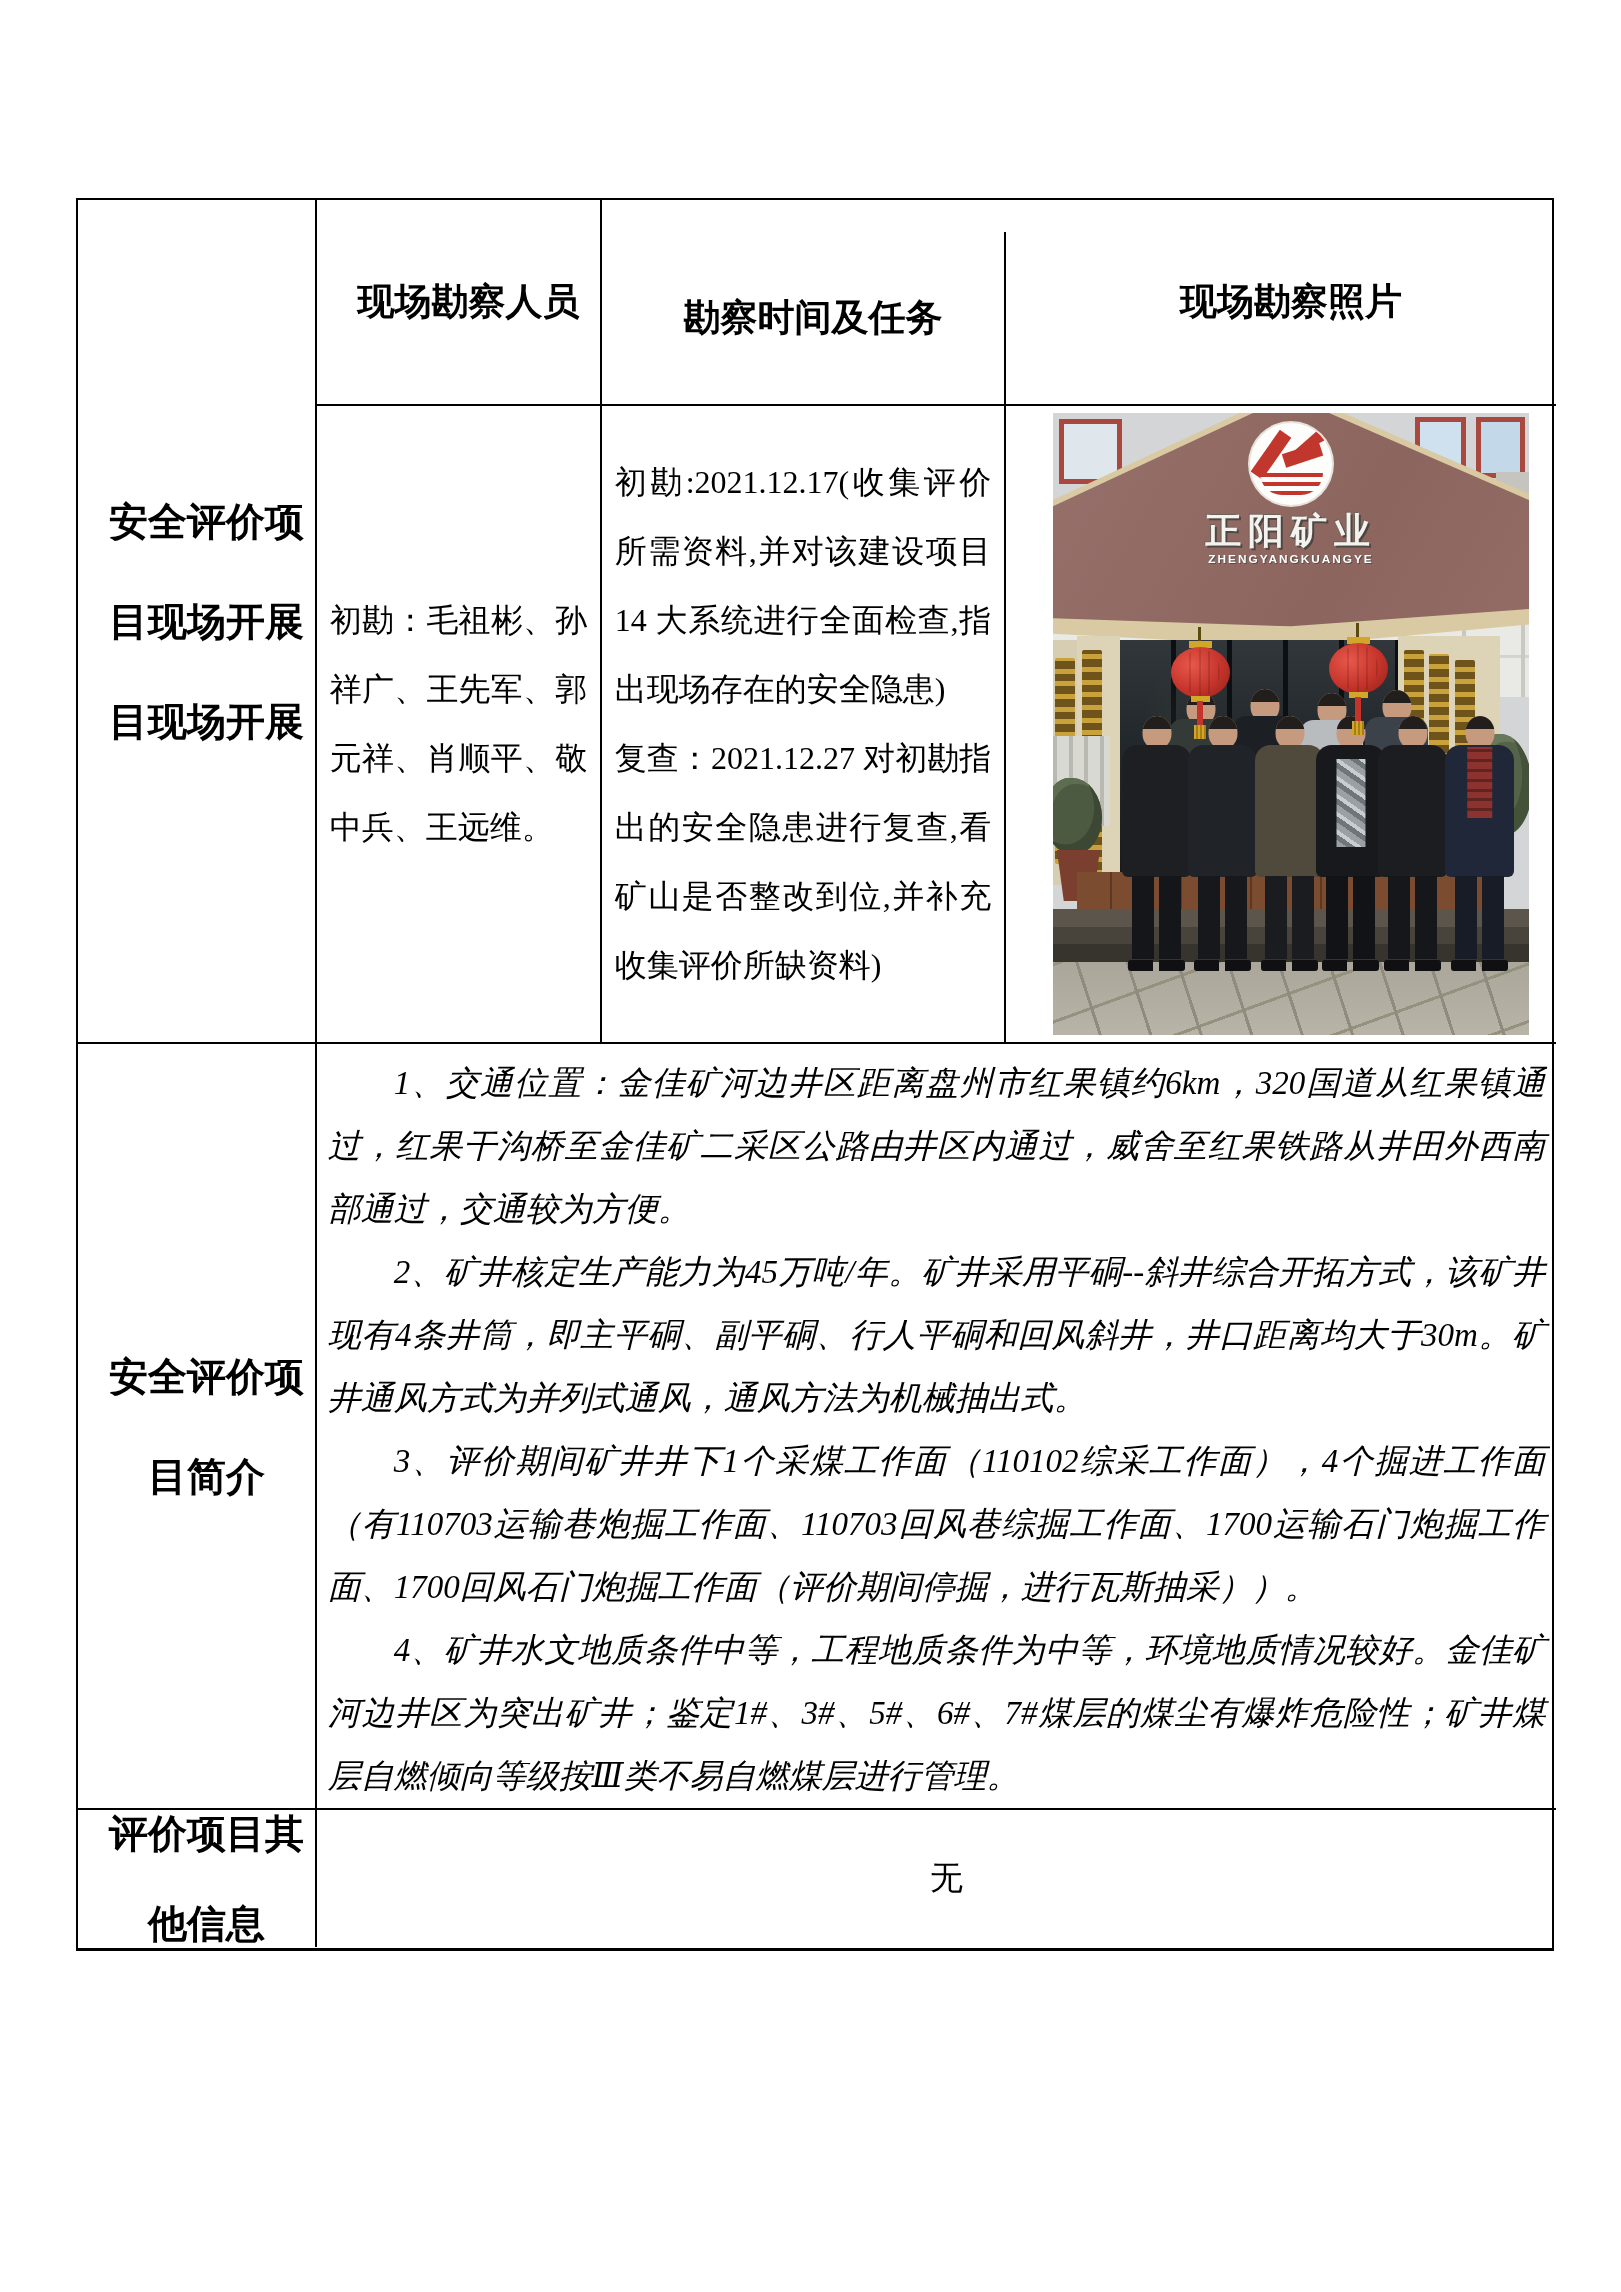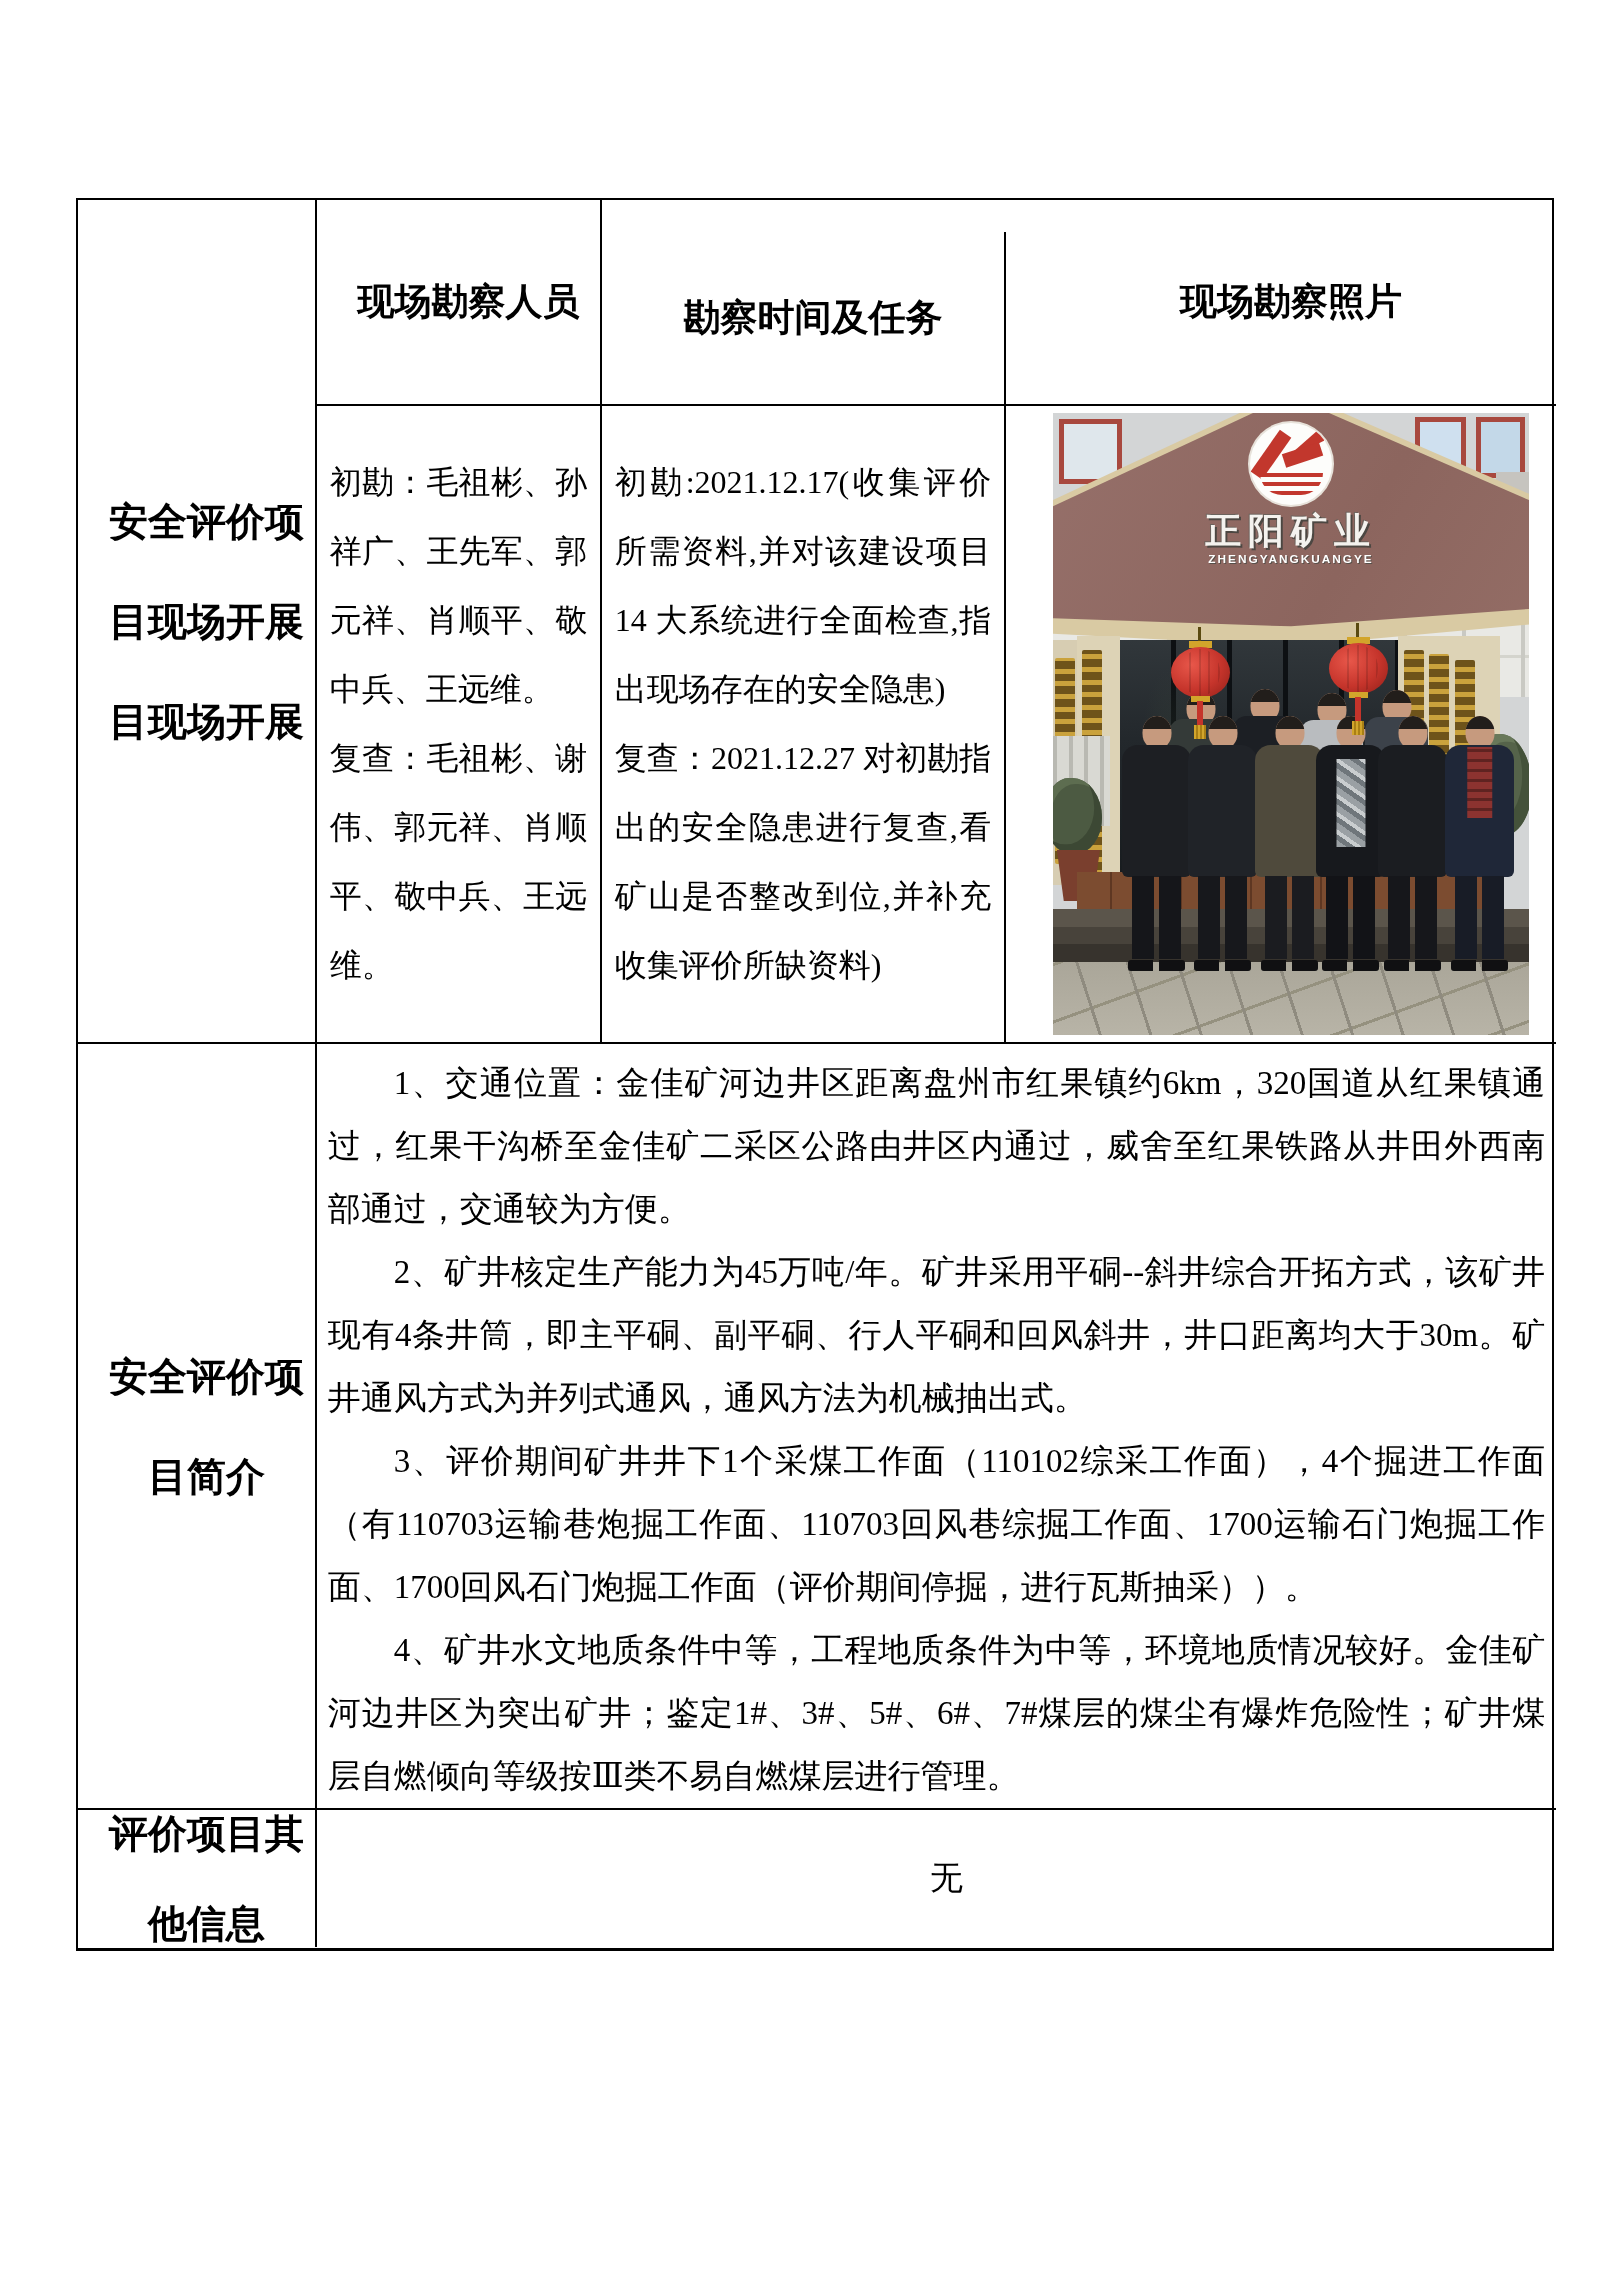--- a/index.html
+++ b/index.html
@@ -171,21 +171,20 @@
   </div>
   <div class="cell hcell b-r b-b" style="grid-column:3; grid-row:1;margin-top:32px;">
     <span>勘察时间及任务</span>
   </div>
   <div class="cell hcell b-b" style="grid-column:4; grid-row:1;">
     <span>现场勘察照片</span>
   </div>
 
   <div class="cell txtcell b-r b-b" style="grid-column:2; grid-row:2;">
     <p>初勘：毛祖彬、孙祥广、王先军、郭元祥、肖顺平、敬中兵、王远维。</p>
-    <p>复查：毛祖彬、谢伟、郭元祥、肖顺平、敬中兵、王远维。</p>
   </div>
   <div class="cell txtcell b-r b-b" style="grid-column:3; grid-row:2;">
     <p>初勘:2021.12.17(收集评价所需资料,并对该建设项目14 大系统进行全面检查,指出现场存在的安全隐患)</p>
     <p>复查：2021.12.27 对初勘指出的安全隐患进行复查,看矿山是否整改到位,并补充收集评价所缺资料)</p>
   </div>
 
   <div class="cell photocell b-b" style="grid-column:4; grid-row:2;">
     <div class="photo">
       <div class="win l"></div>
       <div class="win r1"></div>
@@ -303,21 +302,21 @@
           <i class="lg"></i>
           <i class="sh"></i>
         </div>
     </div>
   </div>
 
   <div class="cell vlabel b-r b-b" style="grid-column:1; grid-row:3;">
     <span>安全评价项</span>
     <span>目简介</span>
   </div>
-  <div class="cell introcell b-b" style="grid-column:2/5; grid-row:3;">
+  <div class="cell introcell b-b" style="grid-column:2/5; grid-row:3;font-style:italic;">
     <p>1、交通位置：金佳矿河边井区距离盘州市红果镇约6km，320国道从红果镇通过，红果干沟桥至金佳矿二采区公路由井区内通过，威舍至红果铁路从井田外西南部通过，交通较为方便。</p>
     <p>2、矿井核定生产能力为45万吨/年。矿井采用平硐--斜井综合开拓方式，该矿井现有4条井筒，即主平硐、副平硐、行人平硐和回风斜井，井口距离均大于30m。矿井通风方式为并列式通风，通风方法为机械抽出式。</p>
     <p>3、评价期间矿井井下1个采煤工作面（110102综采工作面），4个掘进工作面（有110703运输巷炮掘工作面、110703回风巷综掘工作面、1700运输石门炮掘工作面、1700回风石门炮掘工作面（评价期间停掘，进行瓦斯抽采））。</p>
     <p>4、矿井水文地质条件中等，工程地质条件为中等，环境地质情况较好。金佳矿河边井区为突出矿井；鉴定1#、3#、5#、6#、7#煤层的煤尘有爆炸危险性；矿井煤层自燃倾向等级按Ⅲ类不易自燃煤层进行管理。</p>
   </div>
 
   <div class="cell vlabel b-r" style="grid-column:1; grid-row:4; line-height:63px;">
     <span>评价项目其</span>
     <span>他信息</span>
   </div>

